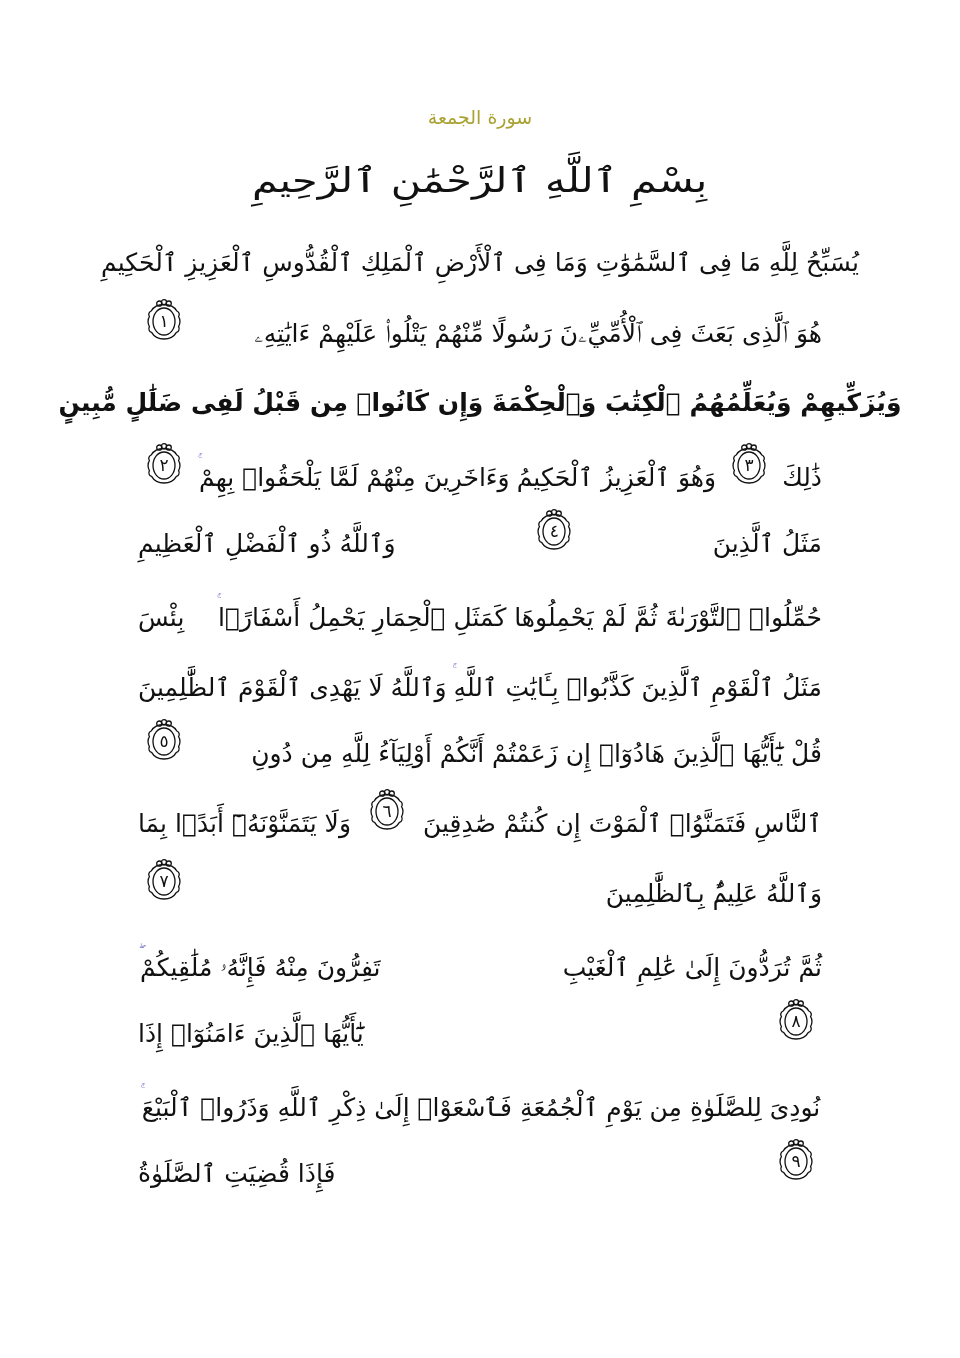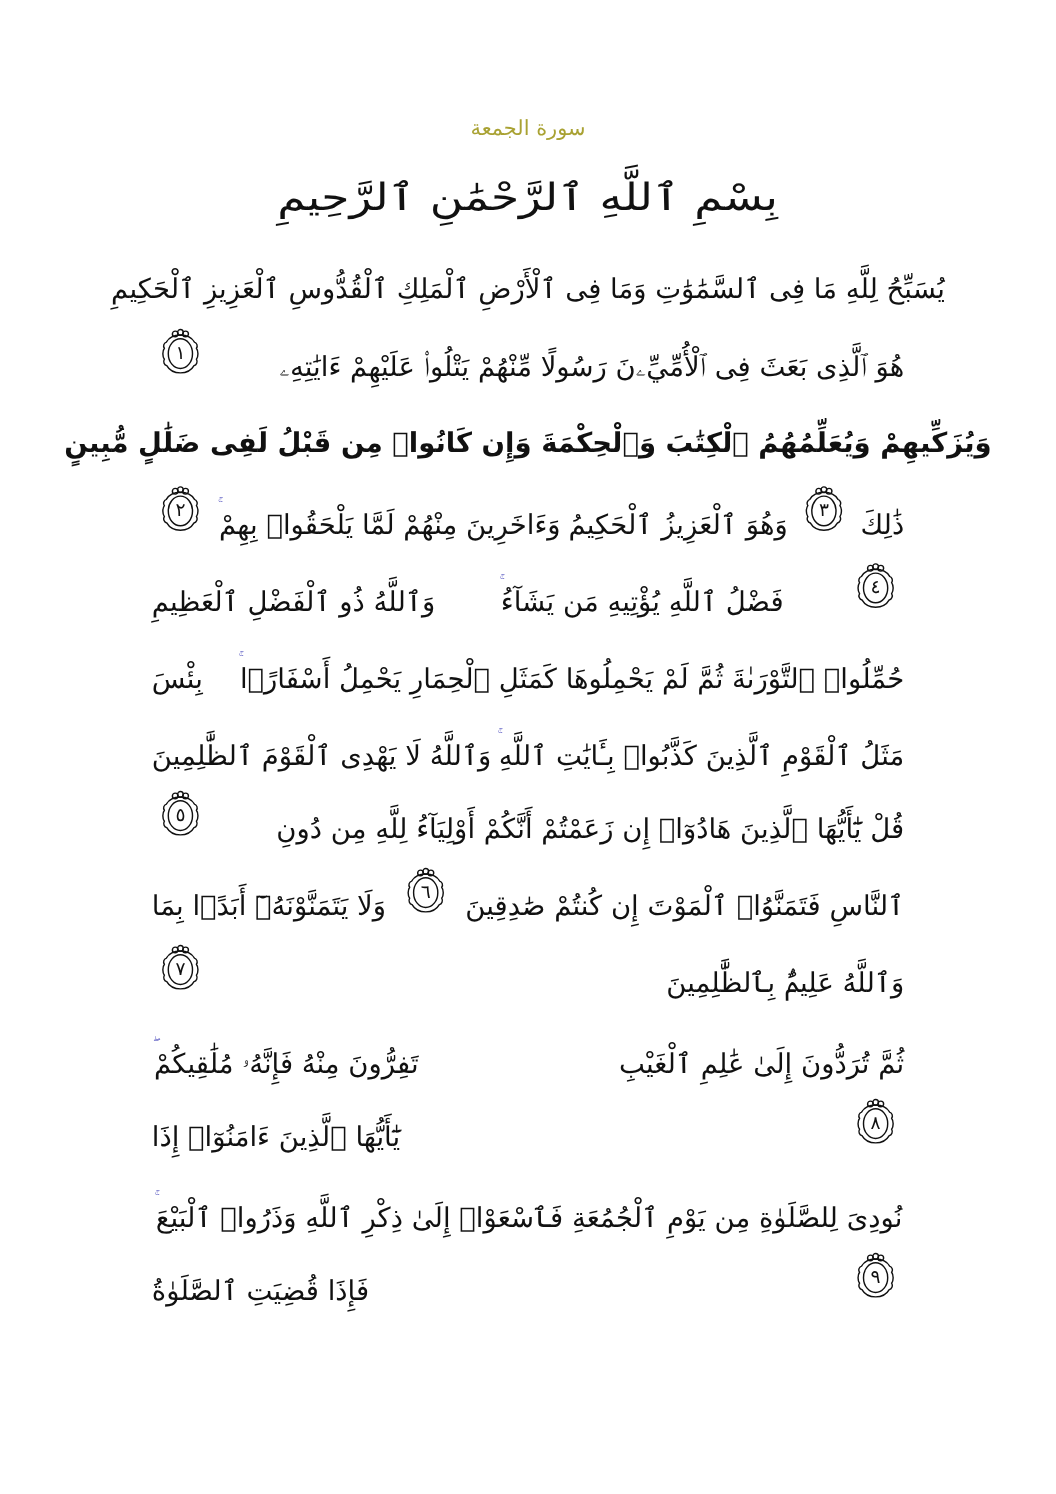--- a/index.html
+++ b/index.html
@@ -225,20 +225,21 @@
              C 30.5 9, 26 6.5, 20 6.5 Z"></path>
     <circle cx="15.3" cy="5.6" r="2.6"></circle>
     <circle cx="20" cy="4.2" r="2.6"></circle>
     <circle cx="24.7" cy="5.6" r="2.6"></circle>
   </g>
 </svg>
           <span class="num">٢</span>
         </span>
       </div>
       <div class="aya-line stretch">
+        <span class="seg">مَثَلُ ٱلَّذِينَ</span>
         <span class="aya-marker">
 <svg viewBox="0 0 40 44" xmlns="http://www.w3.org/2000/svg">
   <g fill="none" stroke="#111111" stroke-width="1.3">
     <ellipse cx="20" cy="23.5" rx="11" ry="13.5"></ellipse>
     <path d="M20 6.5
              C 14 6.5, 9.5 9, 7.2 13
              C 5 13.8, 4 16.5, 5.4 18.6
              C 3.6 21.2, 3.6 26, 5.4 28.6
              C 4 31, 5.4 34, 7.6 34.4
              C 10 38.6, 14.6 41, 20 41
@@ -247,21 +248,20 @@
              C 36.4 26, 36.4 21.2, 34.6 18.6
              C 36 16.5, 35 13.8, 32.8 13
              C 30.5 9, 26 6.5, 20 6.5 Z"></path>
     <circle cx="15.3" cy="5.6" r="2.6"></circle>
     <circle cx="20" cy="4.2" r="2.6"></circle>
     <circle cx="24.7" cy="5.6" r="2.6"></circle>
   </g>
 </svg>
           <span class="num">٤</span>
         </span>
-        <span class="seg">فَضْلُ ٱللَّهِ يُؤْتِيهِ مَن يَشَآءُ<span class="waqf">ۚ</span></span>
         <span class="seg">وَٱللَّهُ ذُو ٱلْفَضْلِ ٱلْعَظِيمِ</span>
       </div>
       <div class="aya-line stretch">
         <span class="seg">حُمِّلُوا۟ ٱلتَّوْرَىٰةَ ثُمَّ لَمْ يَحْمِلُوهَا كَمَثَلِ ٱلْحِمَارِ يَحْمِلُ أَسْفَارًۢا<span class="waqf">ۚ</span></span>
         <span class="seg">بِئْسَ</span>
       </div>
       <div class="aya-line stretch">
         <span class="seg">مَثَلُ ٱلْقَوْمِ ٱلَّذِينَ كَذَّبُوا۟ بِـَٔايَٰتِ ٱللَّهِ<span class="waqf">ۚ</span></span>
         <span class="seg">وَٱللَّهُ لَا يَهْدِى ٱلْقَوْمَ ٱلظَّٰلِمِينَ</span>
       </div>

